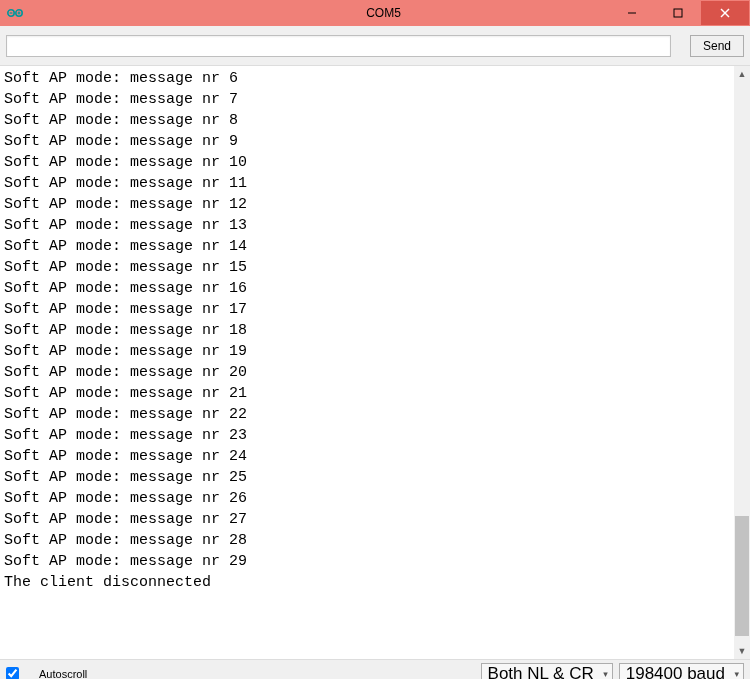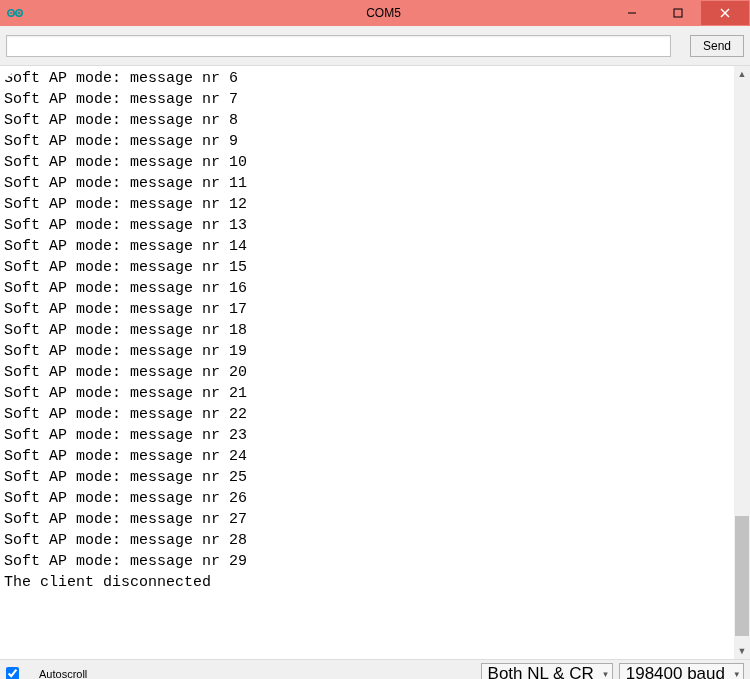--- a/index.html
+++ b/index.html
@@ -86,21 +86,20 @@
     .console {
       flex: 1;
       font-family: "Courier New", monospace;
       font-size: 15px;
       line-height: 21px;
       color: #000;
       padding: 2px 4px;
       white-space: pre;
       overflow: hidden;
       background: #fff;
-      border-radius: 32px;
     }
     .scrollbar {
       width: 16px;
       background: #f0f0f0;
       position: relative;
     }
     .sb-arrow {
       width: 16px; height: 16px;
       display: flex; align-items: center; justify-content: center;
       color: #606060;

